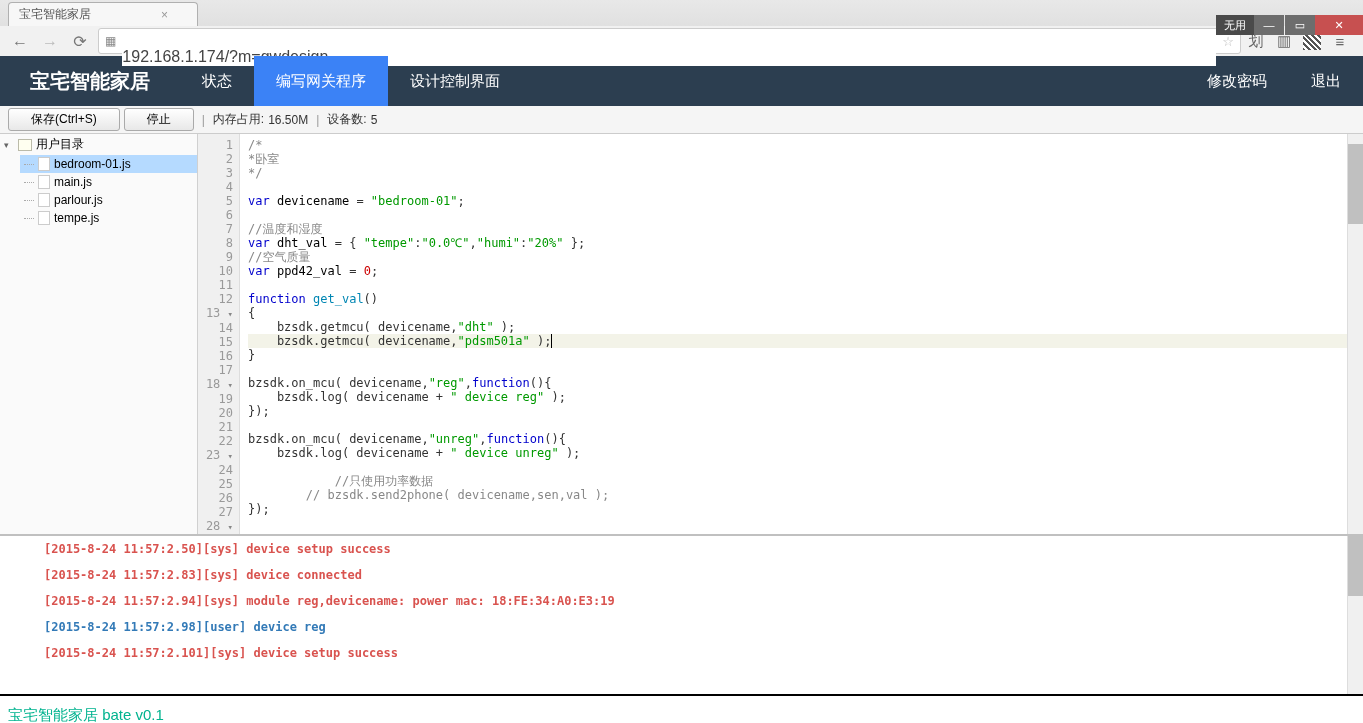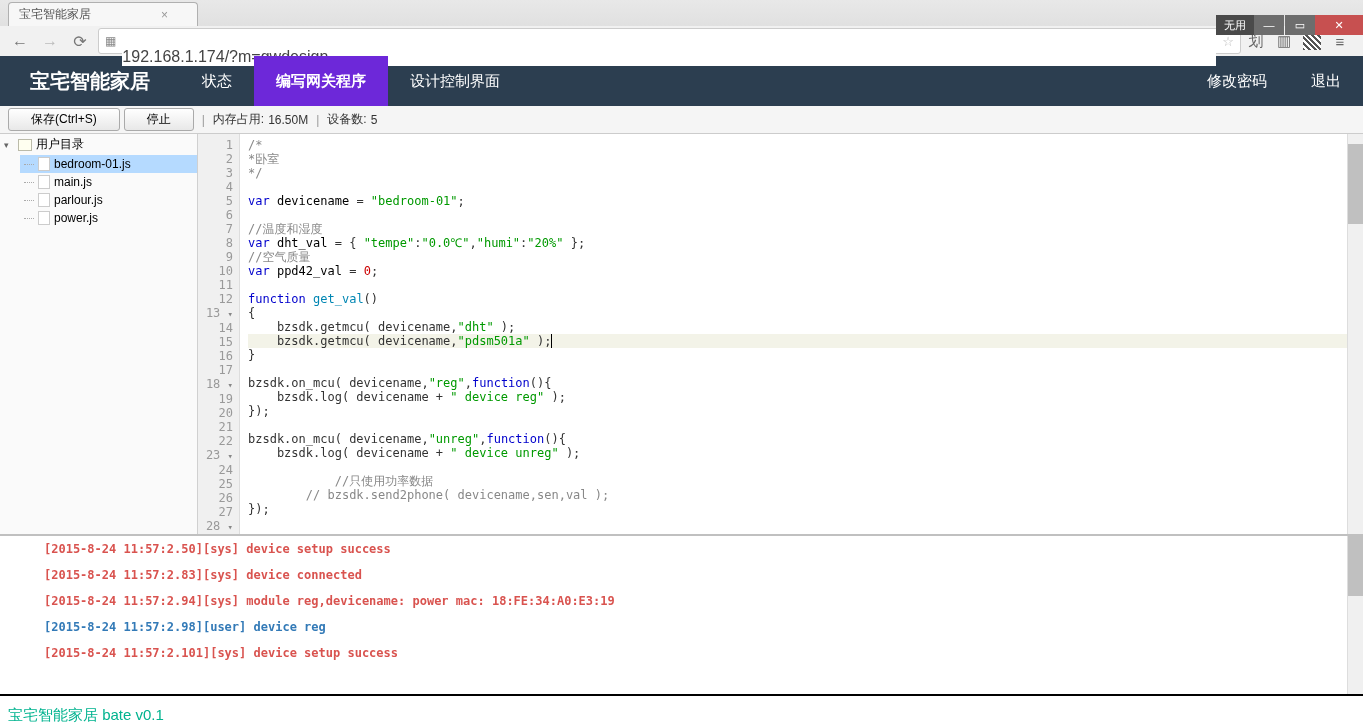--- a/index.html
+++ b/index.html
@@ -24,21 +24,21 @@
 .url-bar .globe { color: #888; font-size: 12px; }
 .url-bar input { border: none; outline: none; flex: 1; font-size: 16px; color: #444; font-family: Arial; margin-top: 32px; }
 .right-icons { display: flex; gap: 10px; padding-right: 6px; align-items: center; }
 .right-icons span { width: 18px; height: 18px; display: flex; align-items: center; justify-content: center; color: #666; cursor: pointer; font-size: 15px; }
 .qr { width: 18px; height: 18px; background: repeating-linear-gradient(45deg,#555,#555 2px,#fff 2px,#fff 4px); }
 
 
 .app-nav { height: 50px; background: #2c3e50; display: flex; align-items: center; color: #fff; }
 .brand { font-size: 20px; padding: 0 30px; font-weight: bold; }
 .nav-item { padding: 0 22px; height: 50px; display: flex; align-items: center; cursor: pointer; font-size: 15px; }
-.nav-item.active { background: #6d28d9; font-weight: bold; }
+.nav-item.active { background: #3b82f6; }
 .nav-spacer { flex: 1; }
 
 
 .toolbar-row { height: 28px; background: #f5f5f5; border-bottom: 1px solid #ccc; display: flex; align-items: center; padding: 0 8px; gap: 4px; font-size: 12px; }
 .tb-btn { background: linear-gradient(#fff,#e8e8e8); border: 1px solid #aaa; border-radius: 3px; padding: 2px 22px; font-size: 12px; cursor: pointer; font-family: inherit; }
 .tb-sep { color: #999; margin: 0 4px; }
 .tb-info { color: #333; }
 
 
 .main { display: flex; height: 400px; }
@@ -148,21 +148,21 @@
         <div class="tree-node" style="position: relative;">
           <span class="file-icon"></span>
           <span>main.js</span>
         </div>
         <div class="tree-node" style="position: relative;">
           <span class="file-icon"></span>
           <span>parlour.js</span>
         </div>
         <div class="tree-node" style="position: relative;">
           <span class="file-icon"></span>
-          <span>power.js</span>
+          <span>tempe.js</span>
         </div>
       </div>
   </div>
   <div class="editor-wrap">
     <div class="gutter" id="gutter">
         <div>1</div>
         <div>2</div>
         <div>3</div>
         <div>4</div>
         <div>5</div>

